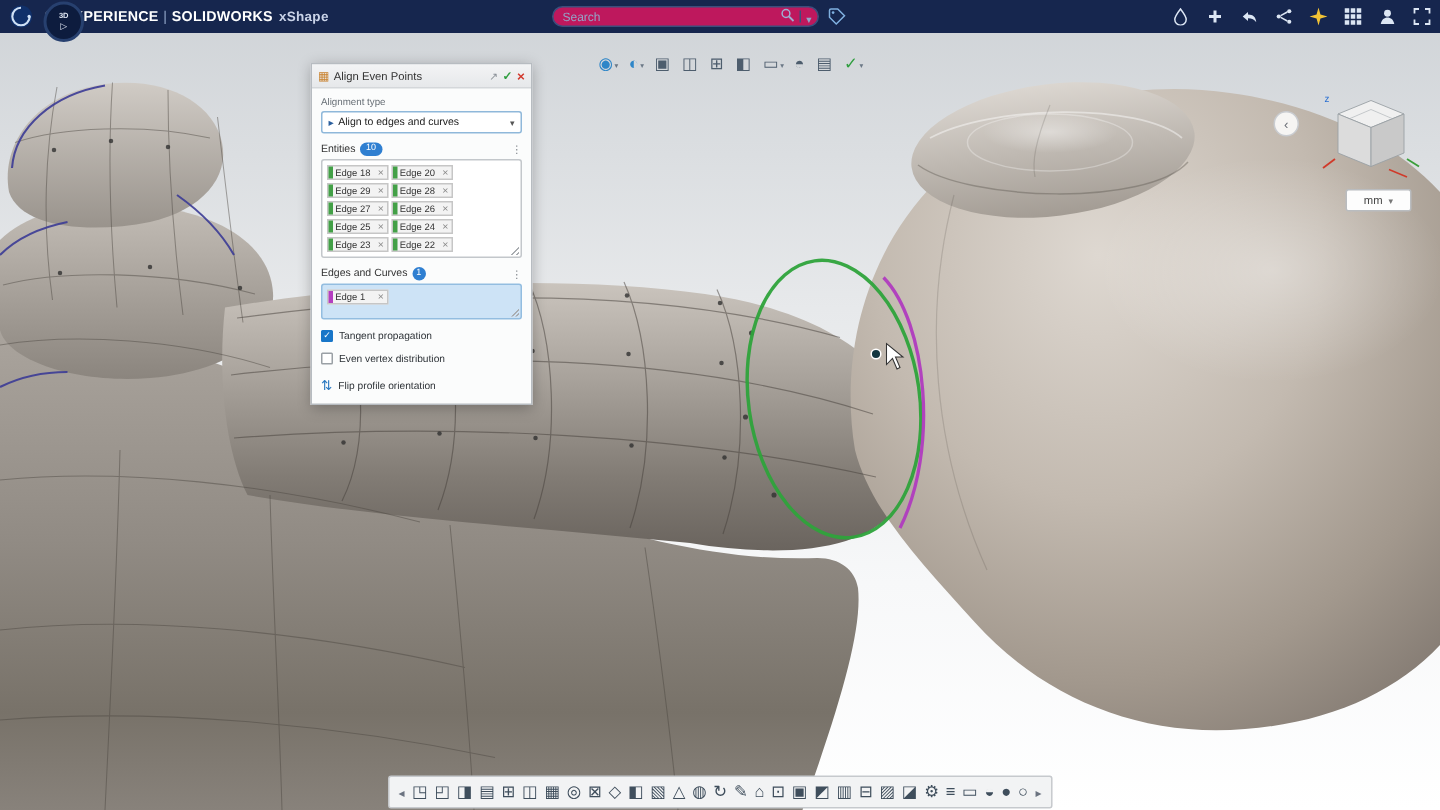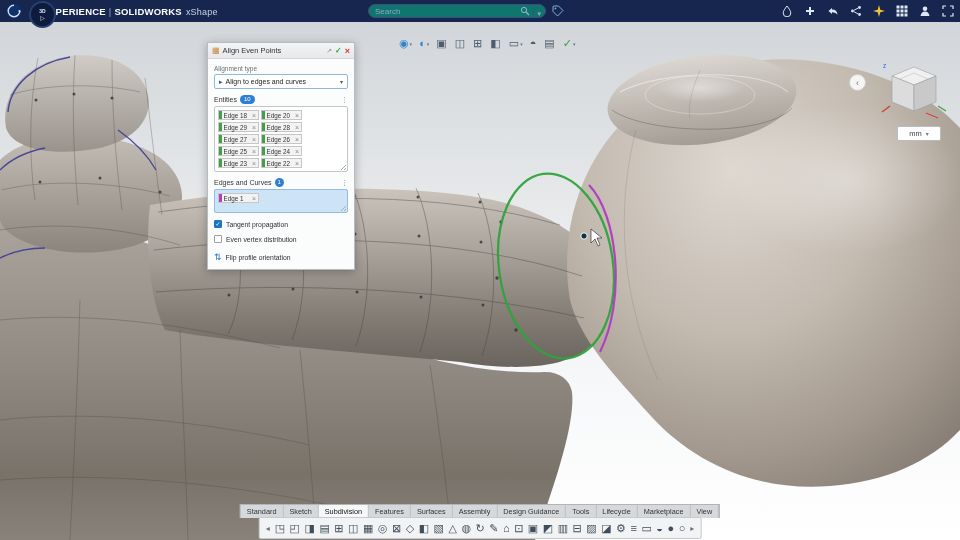--- a/index.html
+++ b/index.html
@@ -5,22 +5,22 @@
   html,body{margin:0;padding:0;background:#9a9a9a;}
   #app{position:relative;width:960px;height:540px;overflow:hidden;
        font-family:"Liberation Sans",sans-serif;background:#e8eaec;}
 
   
   .header{position:absolute;top:0;left:0;width:960px;height:22px;background:#16264e;
           display:flex;align-items:center;z-index:40;}
   .logo{margin-left:6px;width:16px;height:16px;flex:0 0 auto;}
   .brand{margin-left:8px;color:#fff;font-size:9.5px;font-weight:bold;letter-spacing:.2px;white-space:nowrap;}
   .brand .div{color:#8fa2c6;font-weight:normal;margin:0 3px;}
-  .brand .module{color:#c9d3e8;font-weight:normal;margin-left:4px;font-size:9px;}
-  .searchbar{position:absolute;left:368px;top:4px;width:178px;height:14px;background:#0f766e;
+  .brand .module{color:#c9d3e8;font-weight:bold;margin-left:4px;font-size:9px;}
+  .searchbar{position:absolute;left:368px;top:4px;width:178px;height:14px;background:#be185d;
              border:1px solid #3c4e7c;border-radius:8px;display:flex;align-items:center;padding:0 4px;box-sizing:border-box;}
   .search-input{flex:1;background:transparent;border:none;outline:none;color:#dfe6f2;font-size:8px;
                 font-family:"Liberation Sans",sans-serif;min-width:0;}
   .search-input::placeholder{color:#93a5c8;}
   .search-divider{width:1px;height:8px;background:#3c4e7c;margin:0 3px;}
   .search-caret::after{content:"▾";color:#93a5c8;font-size:7px;}
   .tag-btn{position:absolute;left:550px;top:4px;width:16px;height:14px;display:flex;align-items:center;justify-content:center;}
   .hdr-icons{position:absolute;right:6px;top:0;height:22px;display:flex;align-items:center;gap:10px;}
   .hdr-icon{width:13px;height:13px;display:flex;align-items:center;justify-content:center;}
   .badge3d{position:absolute;left:29px;top:1px;width:23px;height:23px;border-radius:50%;
@@ -525,33 +525,20 @@
     <path d="M10,50 2,56" stroke="#d03a2a" stroke-width="1.2"></path>
     <path d="M58,50 66,55" stroke="#3a9e3a" stroke-width="1.2"></path>
     <path d="M46,57 58,62" stroke="#d03a2a" stroke-width="1"></path>
   </svg>
 
   <div class="unit-dd">
     <span>mm</span>
     <span class="dd-caret"></span>
   </div>
 
-  <div class="tabs">
-    <span class="tab">Standard</span>
-    <span class="tab">Sketch</span>
-    <span class="tab active">Subdivision</span>
-    <span class="tab">Features</span>
-    <span class="tab">Surfaces</span>
-    <span class="tab">Assembly</span>
-    <span class="tab">Design Guidance</span>
-    <span class="tab">Tools</span>
-    <span class="tab">Lifecycle</span>
-    <span class="tab">Marketplace</span>
-    <span class="tab">View</span>
-  </div>
 
   <div class="bottom-toolbar">
     <span class="bt-arrow">◂</span>
     <div class="bt-icons">
 
     <span class="bt-item">◳</span>
         <span class="bt-item">◰</span>
         <span class="bt-item">◨</span>
         <span class="bt-item">▤</span>
         <span class="bt-item">⊞</span>

